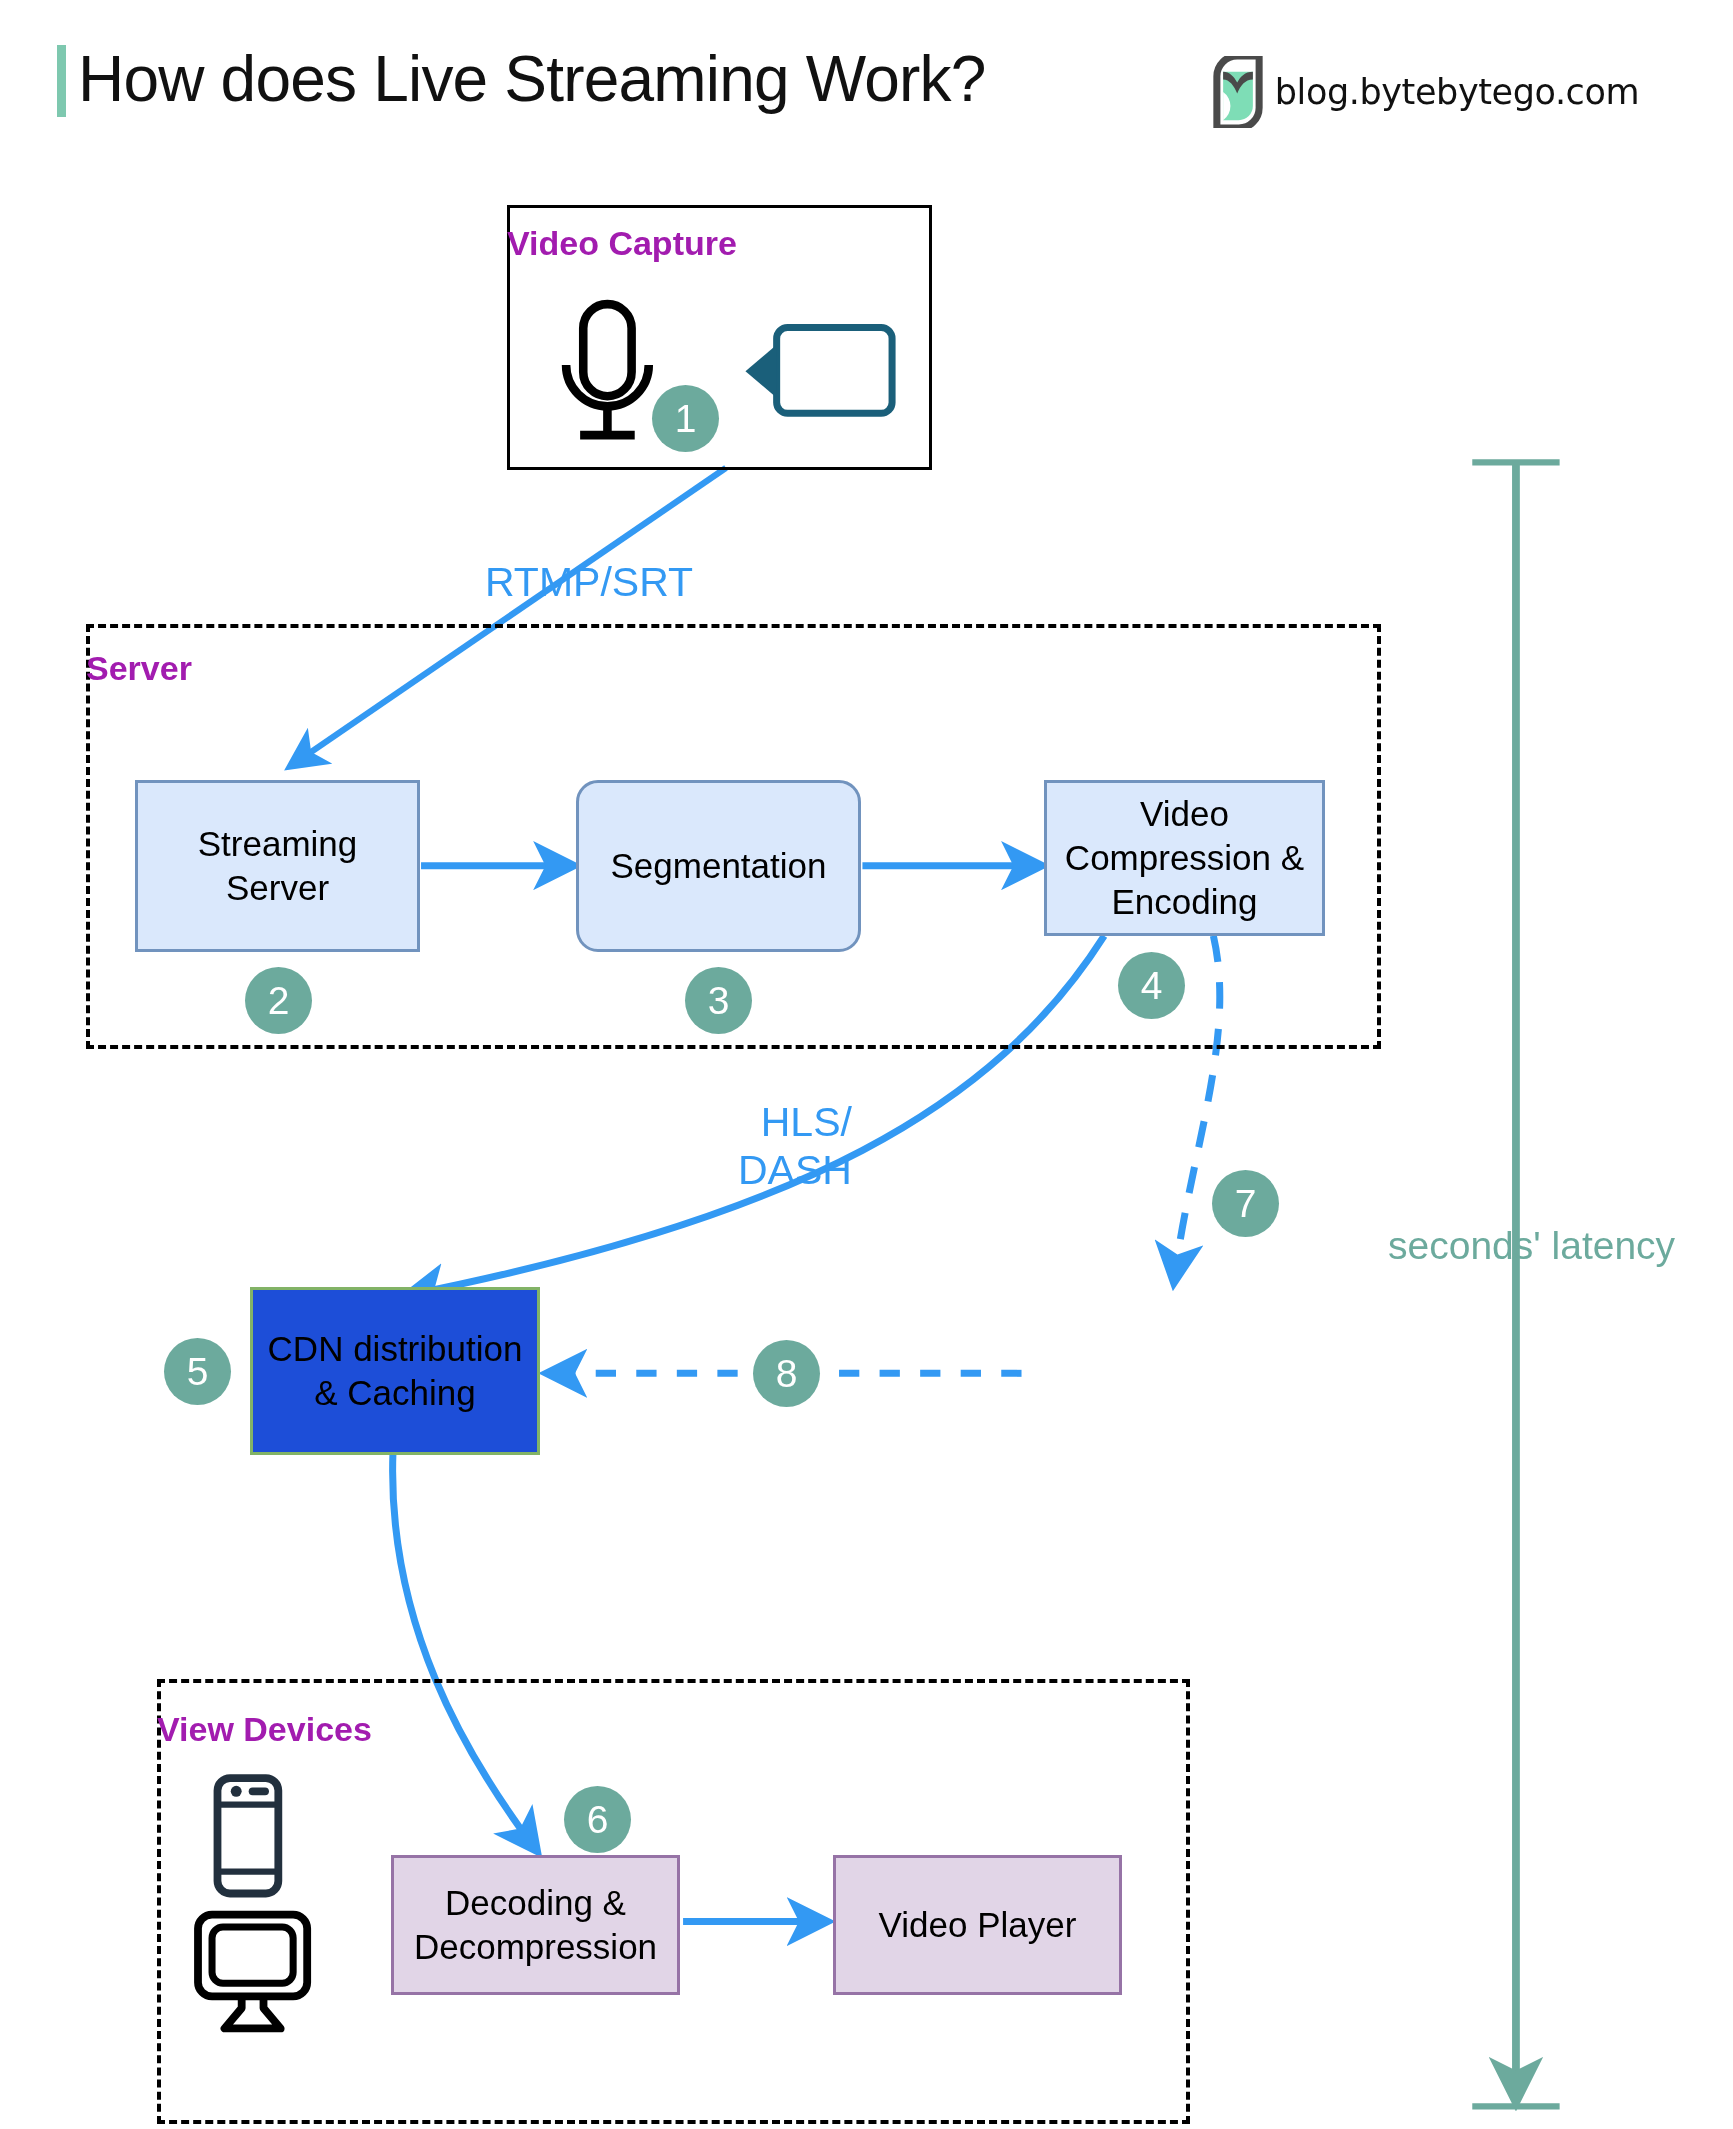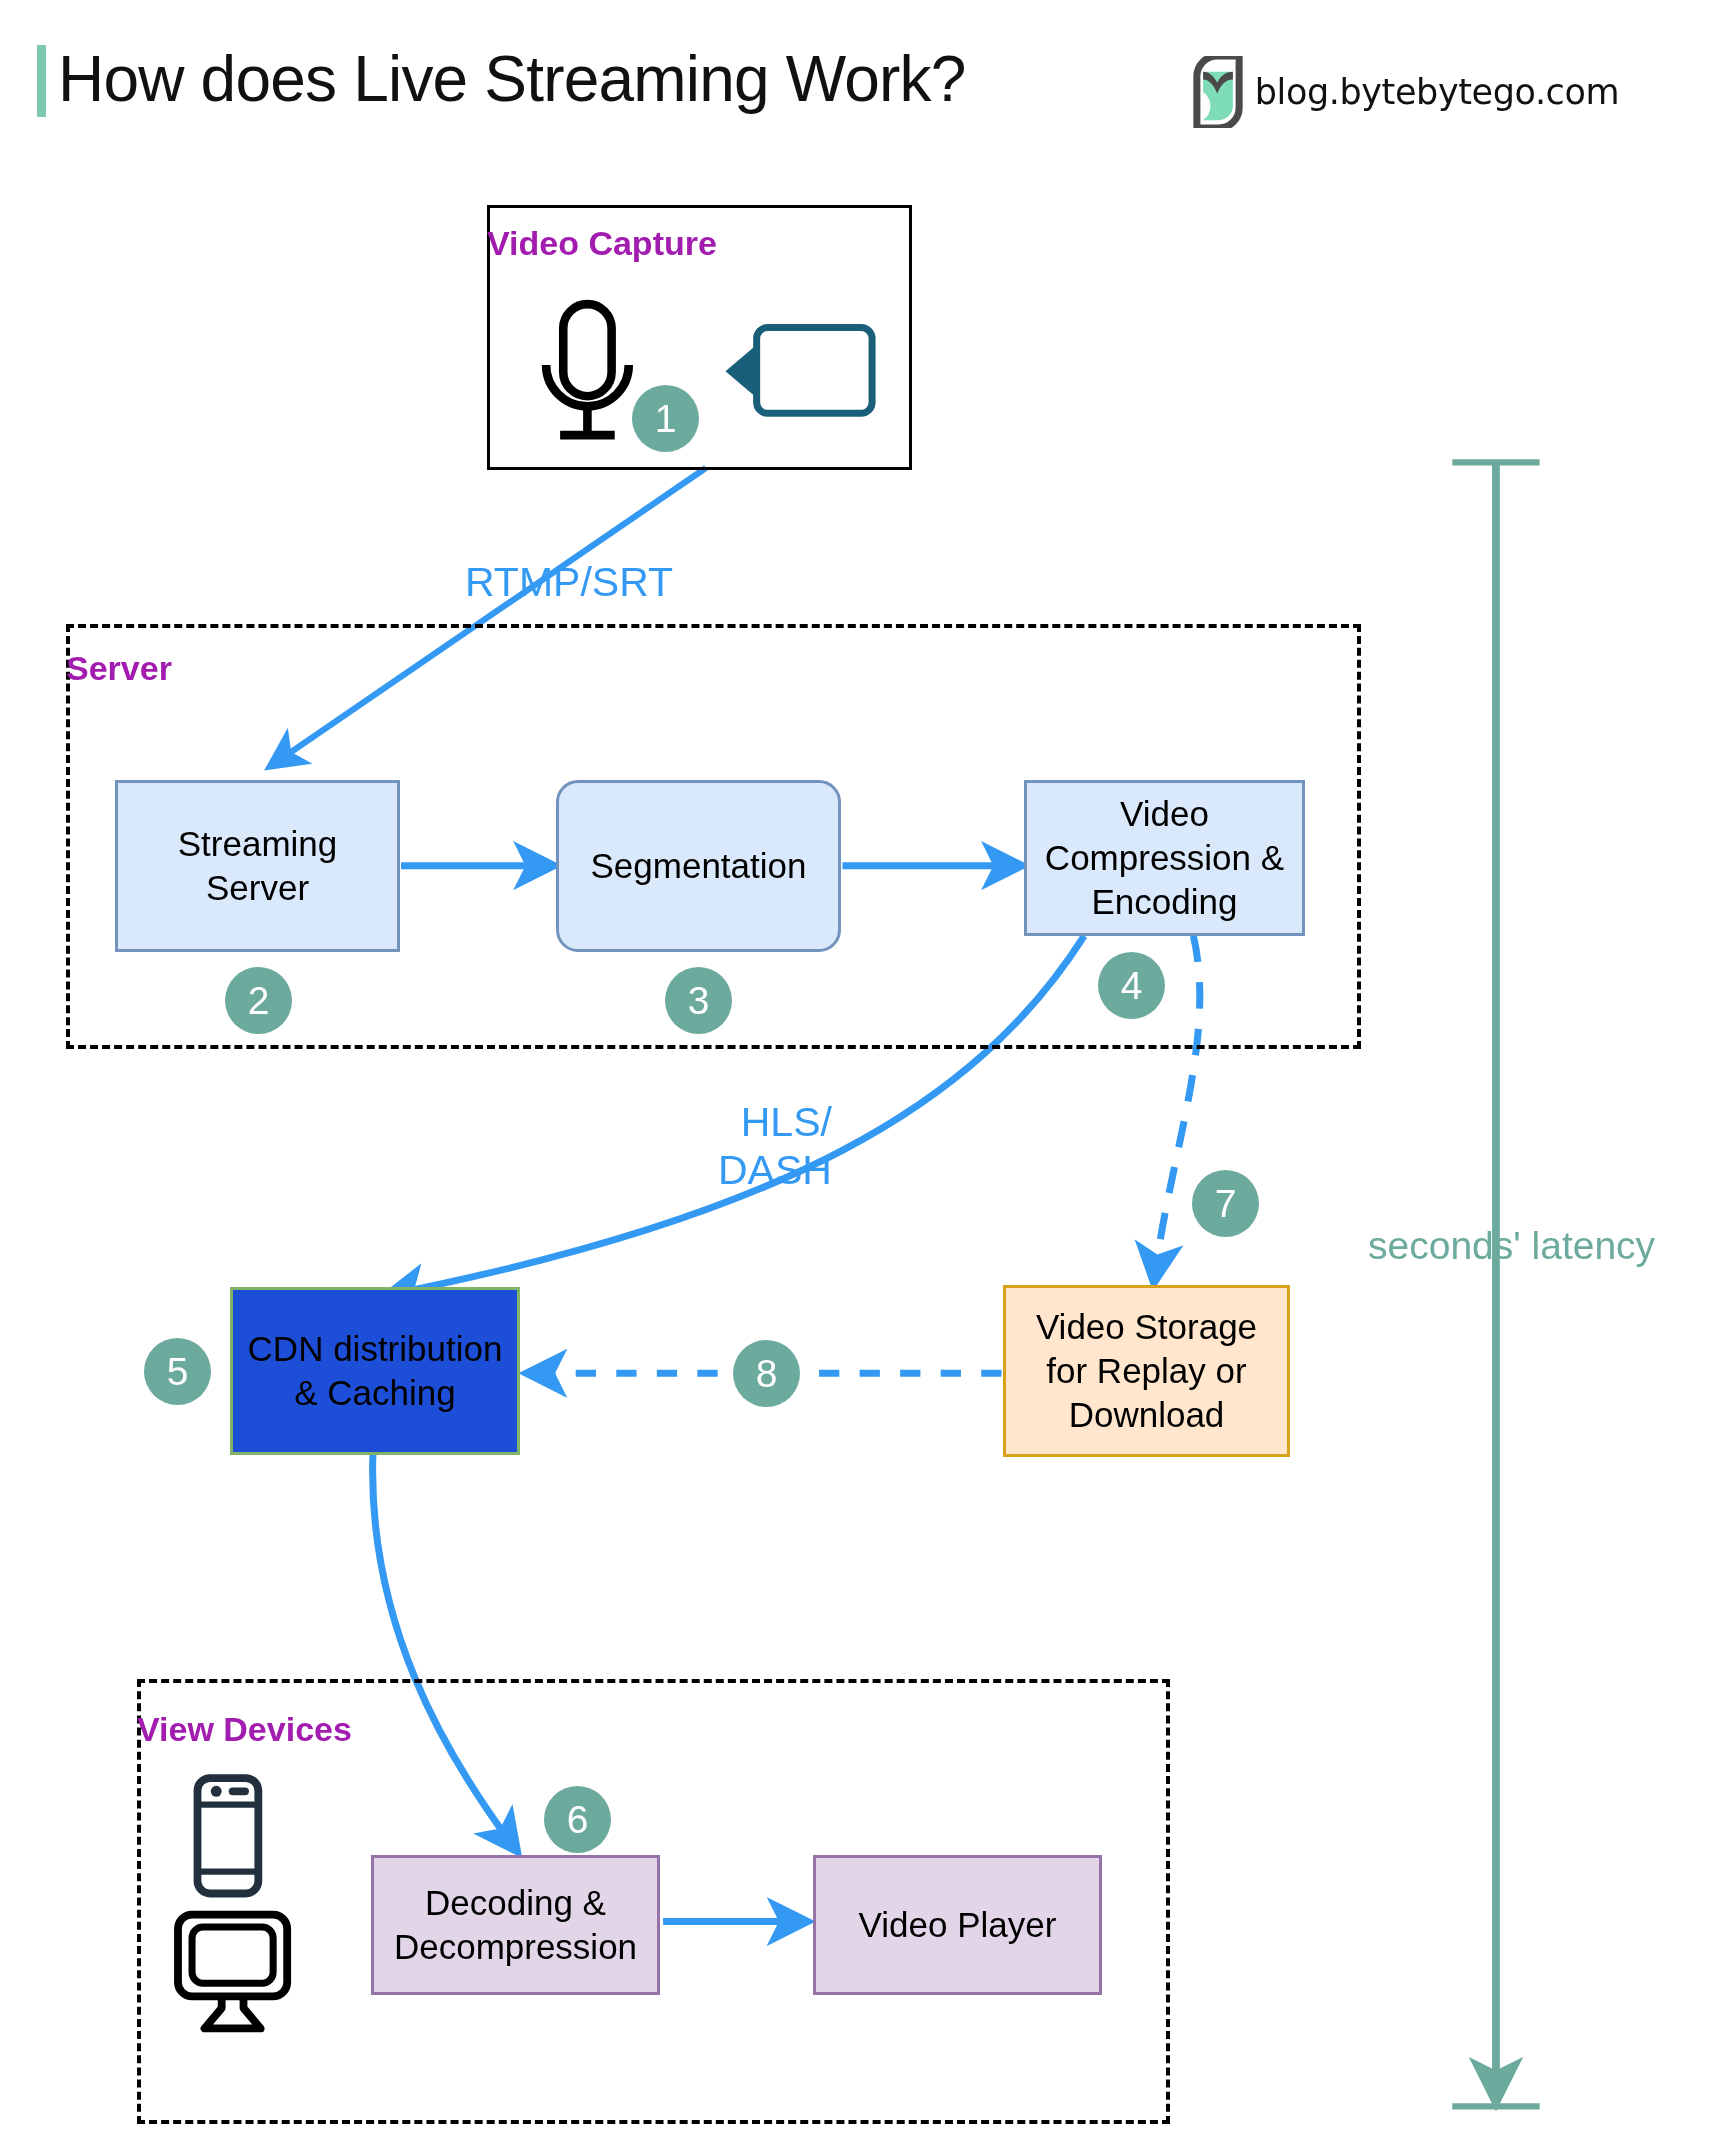--- a/index.html
+++ b/index.html
@@ -1,17 +1,17 @@
 <!DOCTYPE html>
 <html style="font-size:12.5px"><head>
 <meta charset="utf-8">
 <style>
   html,body{margin:0;padding:0;background:#ffffff;}
   body{width:1734px;height:2129px;position:relative;font-family:"Liberation Sans",sans-serif;overflow:hidden;}
-  #canvas{position:absolute;inset:0;width:1386px;height:2129px;}
+  #canvas{position:absolute;inset:0;width:1386px;height:2129px;margin-left:20px;}
   svg.layer{position:absolute;left:0;top:0;width:1734px;height:2129px;pointer-events:none;}
 
   
   #header{position:absolute;left:0;top:0;width:1734px;height:164px;}
   #title-bar{position:absolute;left:37px;top:45px;width:9.4px;height:72px;background:#7EC8AF;}
   #page-title{position:absolute;left:58px;top:36px;font-size:64px;line-height:86px;color:#111111;
               white-space:nowrap;letter-spacing:-0.8px;}
   #brand{position:absolute;left:1189px;top:56px;display:flex;align-items:center;gap:7.8px;}
   #brand-logo{width:58px;height:72px;position:relative;}
   #brand-text{font-family:"DejaVu Sans",sans-serif;font-size:35px;font-weight:400;color:#111;white-space:nowrap;
@@ -146,25 +146,20 @@
 DASH</div>
 
   <div class="node green" style="left:230px;top:1287px;width:290px;height:168px;">
     <span style="white-space:pre-line;">CDN distribution
 &amp; Caching</span>
   </div>
   <div class="badge" style="left:144px;top:1338px;">
     <span>5</span>
   </div>
 
-  <div class="node orange" style="left:1003px;top:1285px;width:287px;height:172px;">
-    <span style="white-space:pre-line;">Video Storage
-for Replay or
-Download</span>
-  </div>
   <div class="badge" style="left:1192px;top:1170px;">
     <span>7</span>
   </div>
   <div class="badge" style="left:733px;top:1340px;">
     <span>8</span>
   </div>
 
   <div class="group-dashed" style="left:137px;top:1679px;width:1033px;height:445px;"></div>
   <div class="group-title" style="left:137px;top:1710px;width:1033px;">View Devices</div>
 

